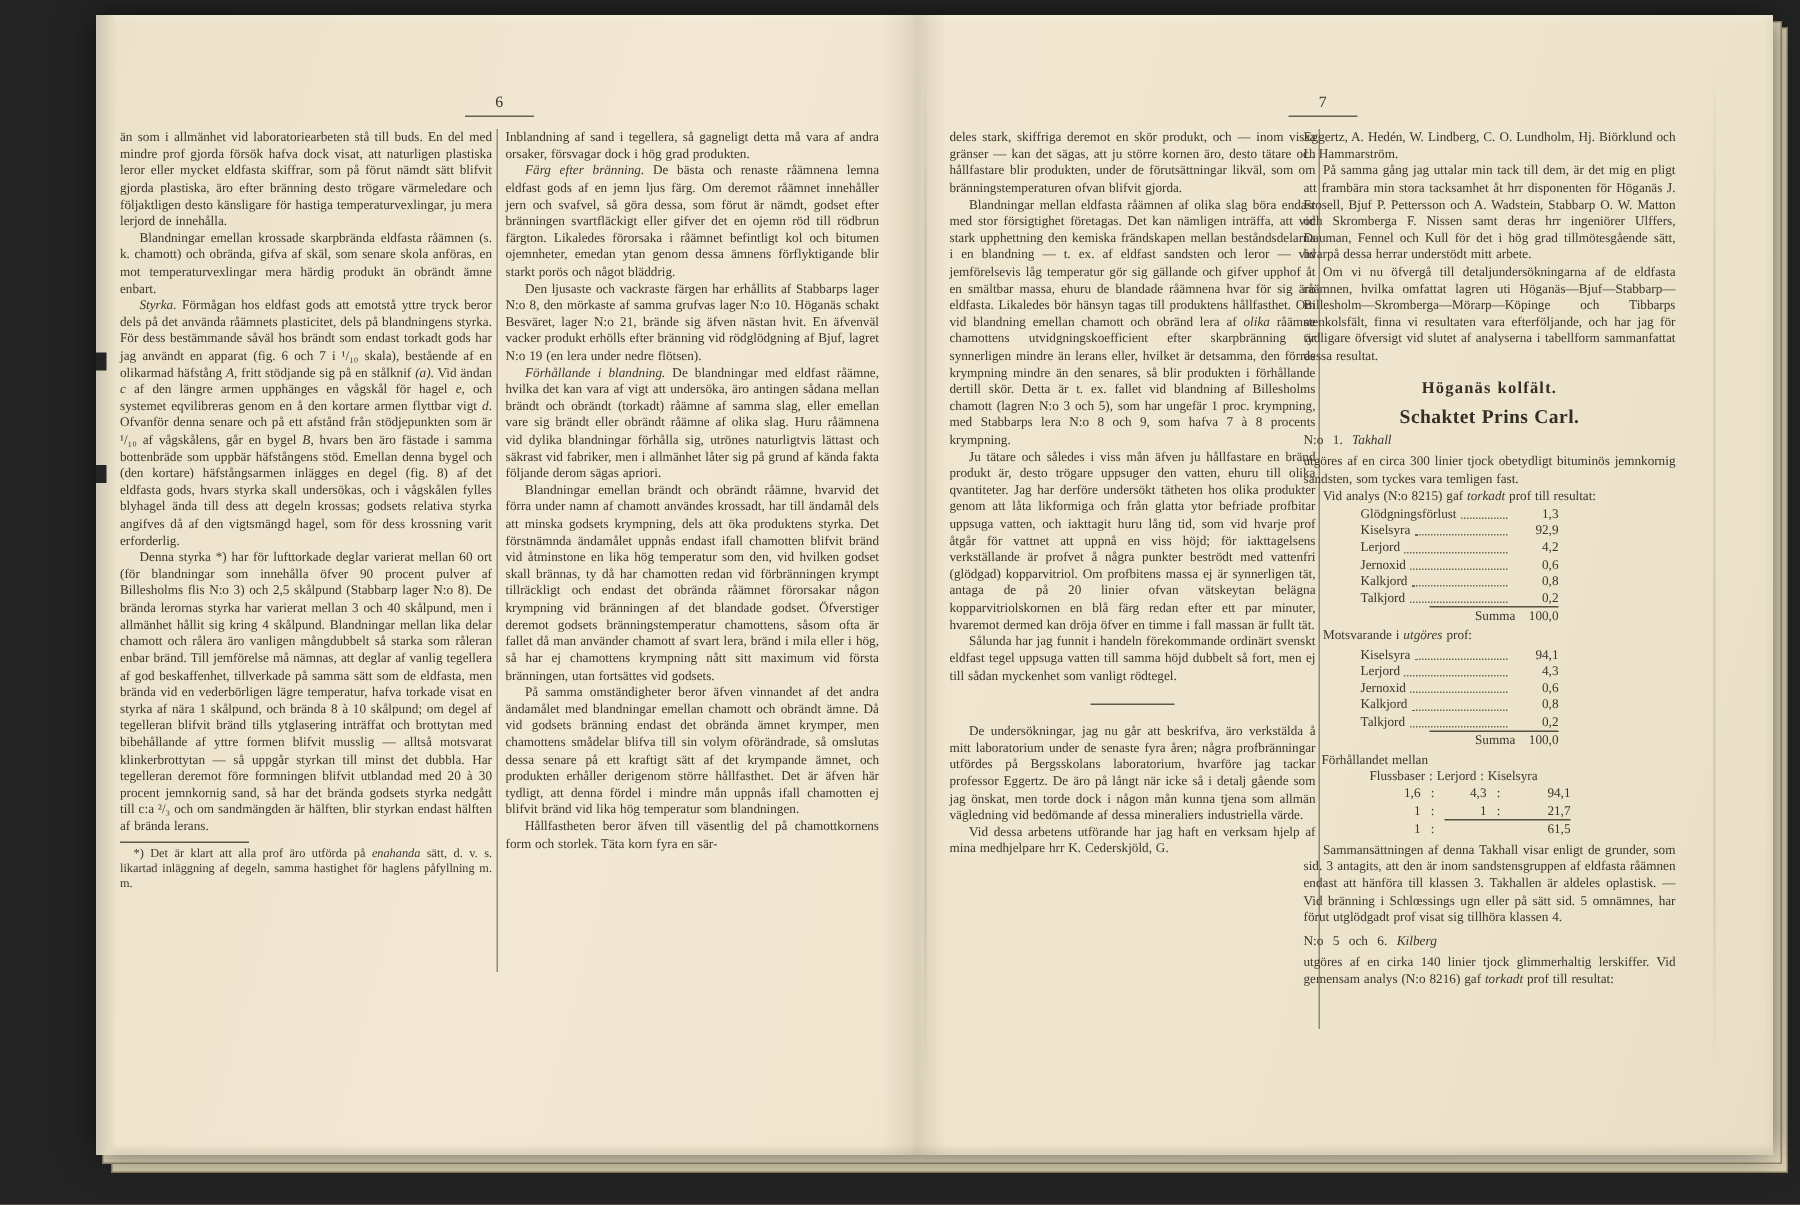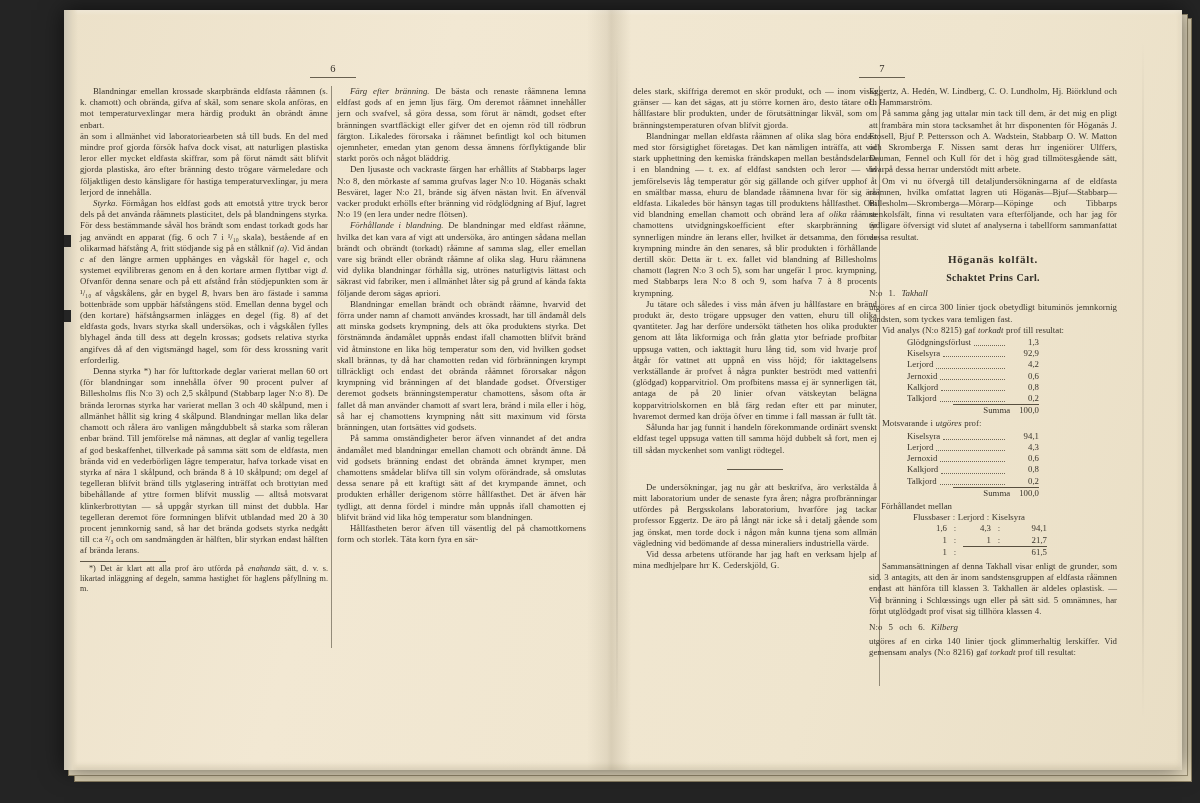--- a/index.html
+++ b/index.html
@@ -54,21 +54,21 @@
   p.para{margin:0;}
   p.indent{text-indent:13px;}
   i{font-style:italic;}
 
   .fn-rule{width:86px;border-top:1px solid rgba(70,62,48,.85);margin:4px 0 2px;}
   p.footnote{margin:0;font-size:8.2px;line-height:10.4px;text-indent:9px;}
 
   .divider{width:56px;border-top:1px solid rgba(70,62,48,.85);margin:13px auto 12px;}
 
   .h-main{margin:11px 0 7px;font-size:11px;font-weight:bold;text-align:center;letter-spacing:.8px;color:#332f27;}
-  .h-sub{margin:3px 0 3px;font-size:10px;font-weight:bold;text-align:center;letter-spacing:.3px;color:#332f27;}
+  .h-sub{margin:3px 0 3px;font-size:13px;font-weight:bold;text-align:center;letter-spacing:.3px;color:#332f27;}
   .h-entry{margin:5px 0 3px;font-size:8.9px;font-weight:normal;text-align:left;word-spacing:4px;}
 
   .analysis{margin:1px 0 2px 38px;width:132px;}
   .a-row{display:flex;align-items:flex-end;}
   .a-label{white-space:nowrap;}
   .a-dots{flex:1;border-bottom:1px dotted rgba(70,62,48,.75);margin:0 2px 2px 3px;min-width:8px;}
   .a-val{width:32px;text-align:right;white-space:nowrap;}
   .a-sum{display:flex;justify-content:flex-end;gap:9px;border-top:1px solid rgba(70,62,48,.9);margin-left:46px;}
 
   .ratio{margin:1px 0 3px;}
@@ -98,28 +98,29 @@
     <div class="crease crease-a"></div>
     <div class="crease crease-b"></div>
 
     <section class="page page-left">
       <header class="page-head">
         <span class="page-num">6</span>
         <div class="head-rule"></div>
       </header>
       <div class="col-rule"></div>
       <div class="col col-a">
+          <p class="para">än som i allmänhet vid laboratoriearbeten stå till buds. En del med mindre prof gjorda försök hafva dock visat, att naturligen plastiska leror eller mycket eldfasta skiffrar, som på förut nämdt sätt blifvit gjorda plastiska, äro efter bränning desto trögare värmeledare och följaktligen desto känsligare för hastiga temperaturvexlingar, ju mera lerjord de innehålla.</p>
           <p class="para indent">Blandningar emellan krossade skarpbrända eldfasta råämnen (s. k. chamott) och obrända, gifva af skäl, som senare skola anföras, en mot temperaturvexlingar mera härdig produkt än obrändt ämne enbart.</p>
-          <p class="para">än som i allmänhet vid laboratoriearbeten stå till buds. En del med mindre prof gjorda försök hafva dock visat, att naturligen plastiska leror eller mycket eldfasta skiffrar, som på förut nämdt sätt blifvit gjorda plastiska, äro efter bränning desto trögare värmeledare och följaktligen desto känsligare för hastiga temperaturvexlingar, ju mera lerjord de innehålla.</p>
           <p class="para indent"><i>Styrka.</i>  Förmågan hos eldfast gods att emotstå yttre tryck beror dels på det använda råämnets plasticitet, dels på blandningens styrka.  För dess bestämmande såväl hos brändt som endast torkadt gods har jag användt en apparat (fig. 6 och 7 i ¹/₁₀ skala), bestående af en olikarmad häfstång <i>A</i>, fritt stödjande sig på en stålknif <i>(a)</i>.  Vid ändan <i>c</i> af den längre armen upphänges en vågskål för hagel <i>e</i>, och systemet eqvilibreras genom en å den kortare armen flyttbar vigt <i>d</i>.  Ofvanför denna senare och på ett afstånd från stödjepunkten som är ¹/₁₀ af vågskålens, går en bygel <i>B</i>, hvars ben äro fästade i samma bottenbräde som uppbär häfstångens stöd.  Emellan denna bygel och (den kortare) häfstångsarmen inlägges en degel (fig. 8) af det eldfasta gods, hvars styrka skall undersökas, och i vågskålen fylles blyhagel ända till dess att degeln krossas; godsets relativa styrka angifves då af den vigtsmängd hagel, som för dess krossning varit erforderlig.</p>
           <p class="para indent">Denna styrka *) har för lufttorkade deglar varierat mellan 60 ort (för blandningar som innehålla öfver 90 procent pulver af Billesholms flis N:o 3) och 2,5 skålpund (Stabbarp lager N:o 8).  De brända lerornas styrka har varierat mellan 3 och 40 skålpund, men i allmänhet hållit sig kring 4 skålpund.  Blandningar mellan lika delar chamott och rålera äro vanligen mångdubbelt så starka som råleran enbar bränd.  Till jemförelse må nämnas, att deglar af vanlig tegellera af god beskaffenhet, tillverkade på samma sätt som de eldfasta, men brända vid en vederbörligen lägre temperatur, hafva torkade visat en styrka af nära 1 skålpund, och brända 8 à 10 skålpund; om degel af tegelleran blifvit bränd tills ytglasering inträffat och brottytan med bibehållande af yttre formen blifvit musslig — alltså motsvarat klinkerbrottytan — så uppgår styrkan till minst det dubbla.  Har tegelleran deremot före formningen blifvit utblandad med 20 à 30 procent jemnkornig sand, så har det brända godsets styrka nedgått till c:a ²/₃ och om sandmängden är hälften, blir styrkan endast hälften af brända lerans.</p>
           <div class="fn-rule"></div>
           <p class="footnote">*) Det är klart att alla prof äro utförda på <i>enahanda</i> sätt, d. v. s. likartad inläggning af degeln, samma hastighet för haglens påfyllning m. m.</p>
         </div>
       <div class="col col-b">
+          <p class="para">Inblandning af sand i tegellera, så gagneligt detta må vara af andra orsaker, försvagar dock i hög grad produkten.</p>
           <p class="para indent"><i>Färg efter bränning.</i>  De bästa och renaste råämnena lemna eldfast gods af en jemn ljus färg.  Om deremot råämnet innehåller jern och svafvel, så göra dessa, som förut är nämdt, godset efter bränningen svartfläckigt eller gifver det en ojemn röd till rödbrun färgton. Likaledes förorsaka i råämnet befintligt kol och bitumen ojemnheter, emedan ytan genom dessa ämnens förflyktigande blir starkt porös och något bläddrig.</p>
           <p class="para indent">Den ljusaste och vackraste färgen har erhållits af Stabbarps lager N:o 8, den mörkaste af samma grufvas lager N:o 10.  Höganäs schakt Besväret, lager N:o 21, brände sig äfven nästan hvit.  En äfvenväl vacker produkt erhölls efter bränning vid rödglödgning af Bjuf, lagret N:o 19 (en lera under nedre flötsen).</p>
           <p class="para indent"><i>Förhållande i blandning.</i>  De blandningar med eldfast råämne, hvilka det kan vara af vigt att undersöka, äro antingen sådana mellan brändt och obrändt (torkadt) råämne af samma slag, eller emellan vare sig brändt eller obrändt råämne af olika slag.  Huru råämnena vid dylika blandningar förhålla sig, utrönes naturligtvis lättast och säkrast vid fabriker, men i allmänhet låter sig på grund af kända fakta följande derom sägas apriori.</p>
           <p class="para indent">Blandningar emellan brändt och obrändt råämne, hvarvid det förra under namn af chamott användes krossadt, har till ändamål dels att minska godsets krympning, dels att öka produktens styrka.  Det förstnämnda ändamålet uppnås endast ifall chamotten blifvit bränd vid åtminstone en lika hög temperatur som den, vid hvilken godset skall brännas, ty då har chamotten redan vid förbränningen krympt tillräckligt och endast det obrända råämnet förorsakar någon krympning vid bränningen af det blandade godset.  Öfverstiger deremot godsets bränningstemperatur chamottens, såsom ofta är fallet då man använder chamott af svart lera, bränd i mila eller i hög, så har ej chamottens krympning nått sitt maximum vid första bränningen, utan fortsättes vid godsets.</p>
           <p class="para indent">På samma omständigheter beror äfven vinnandet af det andra ändamålet med blandningar emellan chamott och obrändt ämne.  Då vid godsets bränning endast det obrända ämnet krymper, men chamottens smådelar blifva till sin volym oförändrade, så omslutas dessa senare på ett kraftigt sätt af det krympande ämnet, och produkten erhåller derigenom större hållfasthet.  Det är äfven här tydligt, att denna fördel i mindre mån uppnås ifall chamotten ej blifvit bränd vid lika hög temperatur som blandningen.</p>
           <p class="para indent">Hållfastheten beror äfven till väsentlig del på chamottkornens form och storlek.  Täta korn fyra en sär-</p>
         </div>
     </section>
 
     <section class="page page-right">

